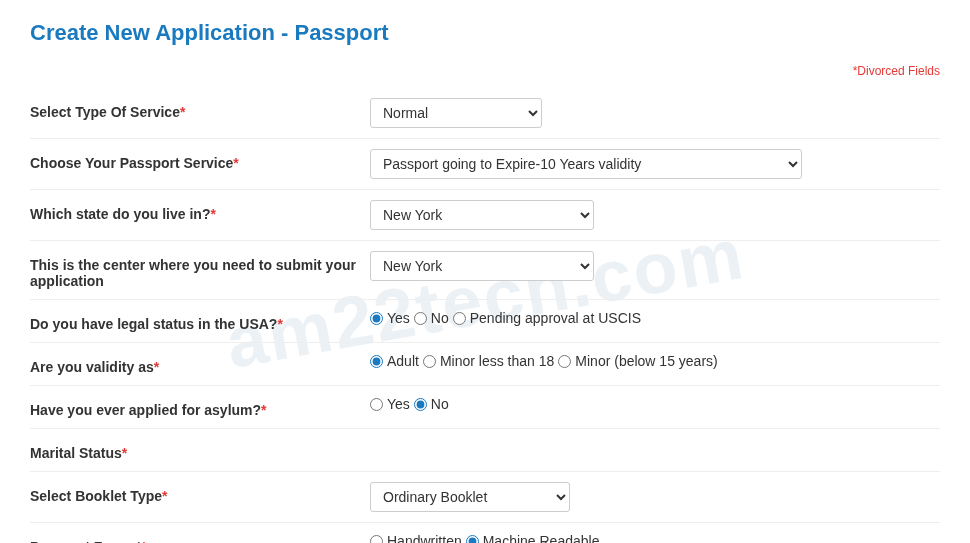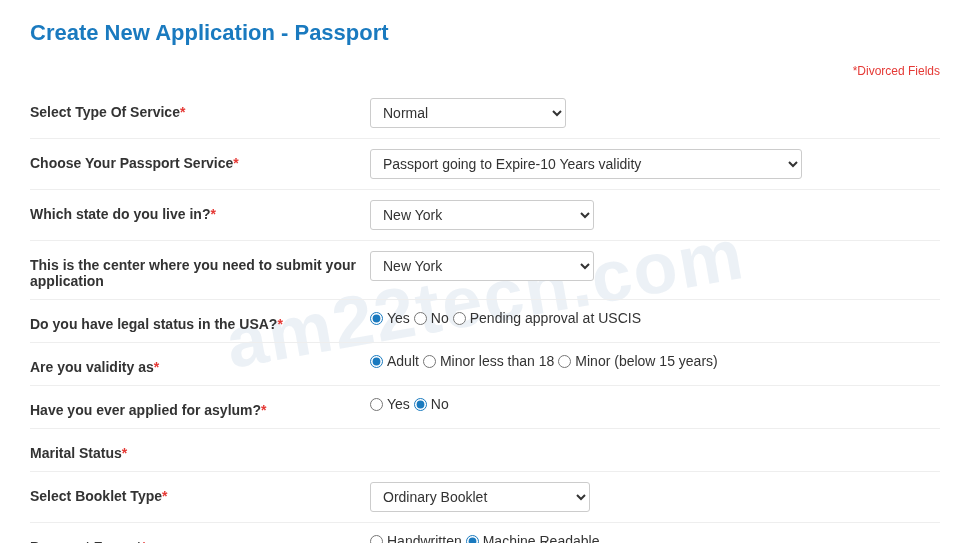--- a/index.html
+++ b/index.html
@@ -60,30 +60,30 @@
       border: 1px solid #ccc;
       border-radius: 3px;
       padding: 5px 8px;
       font-size: 14px;
       color: #333;
       background: #fff;
       cursor: pointer;
       appearance: auto;
     }
     select.select-normal {
-      width: 196px;
+      width: 172px;
     }
     select.select-wide {
       width: 432px;
     }
     select.select-state {
       width: 224px;
     }
     select.select-booklet {
-      width: 220px;
+      width: 200px;
     }
     .radio-group {
       display: flex;
       gap: 4px;
       flex-wrap: wrap;
     }
     .radio-item {
       display: flex;
       align-items: center;
       gap: 4px;

